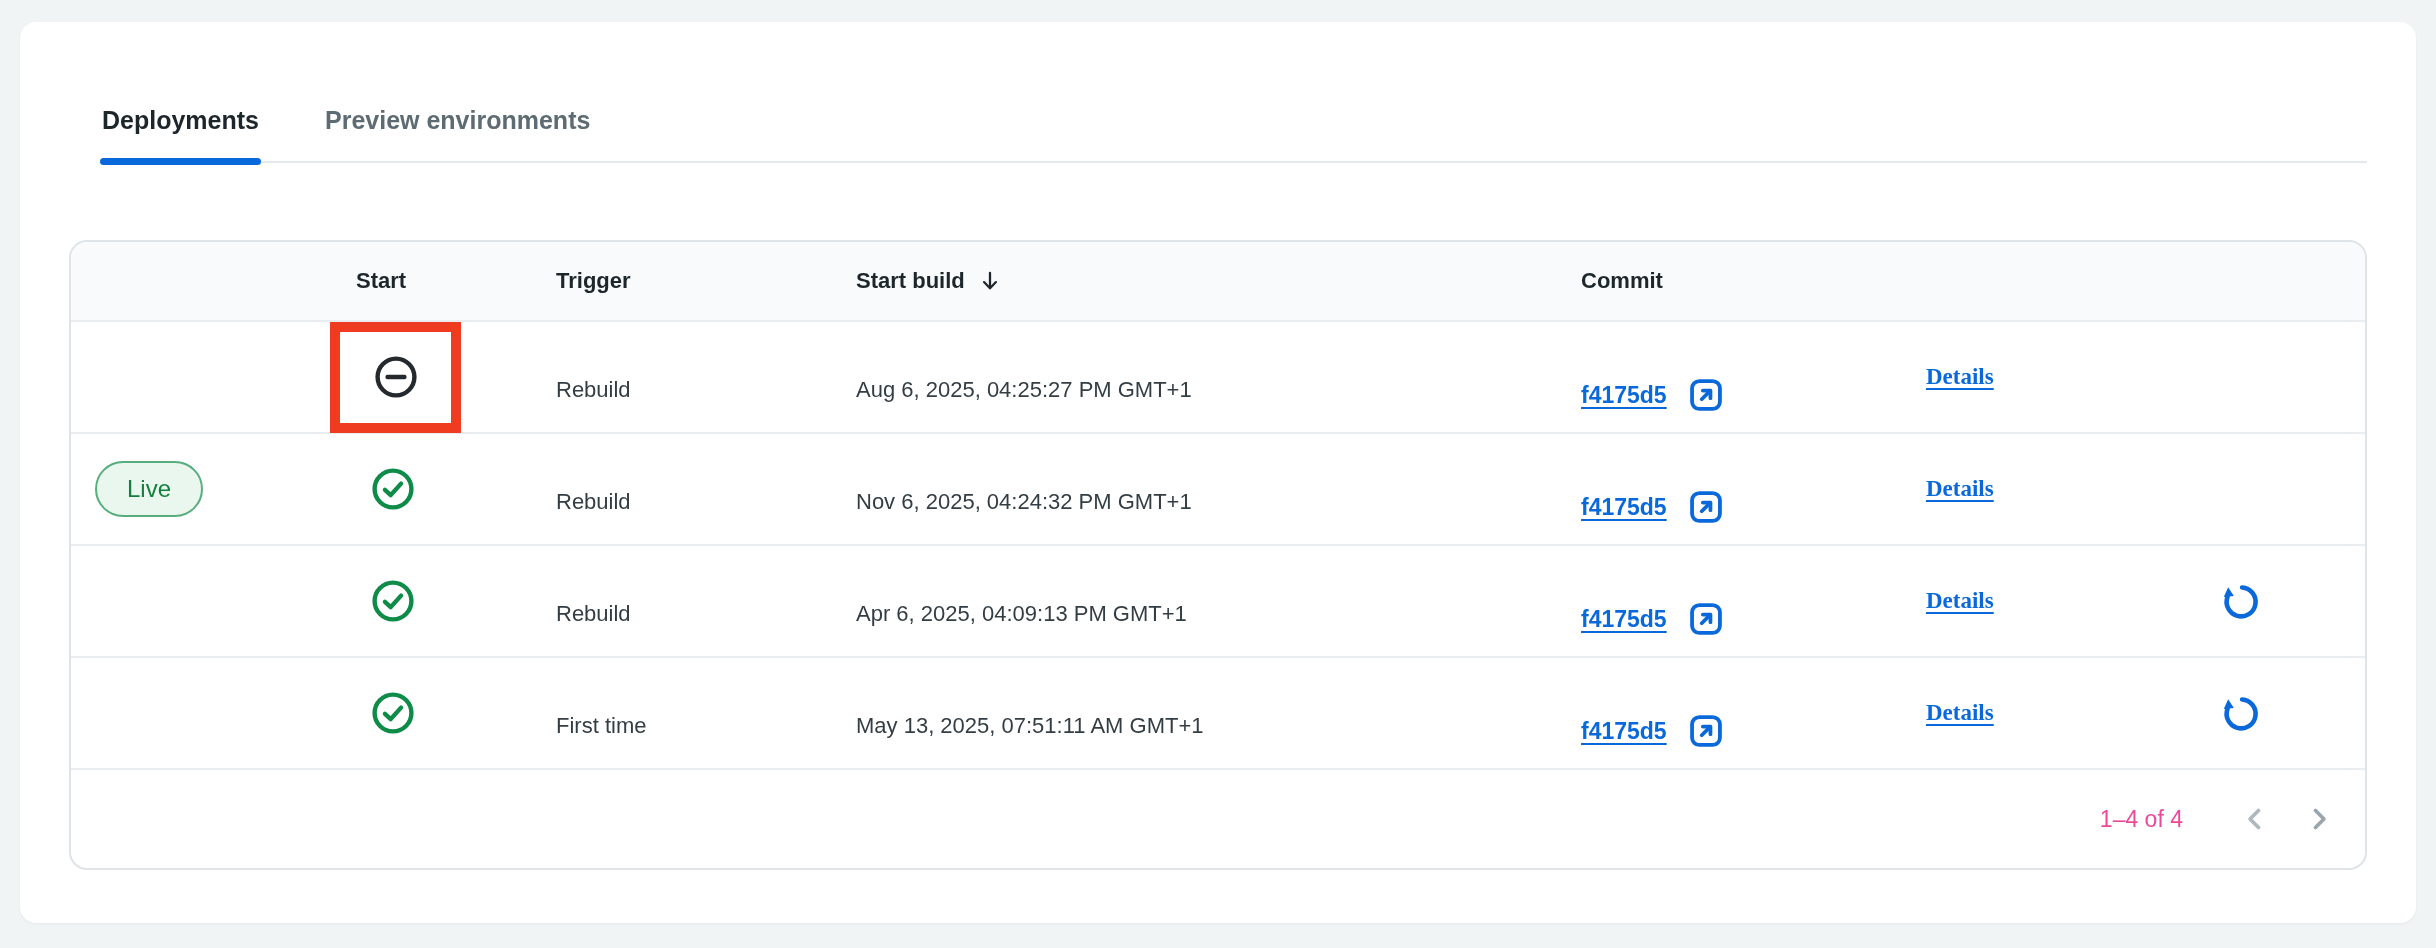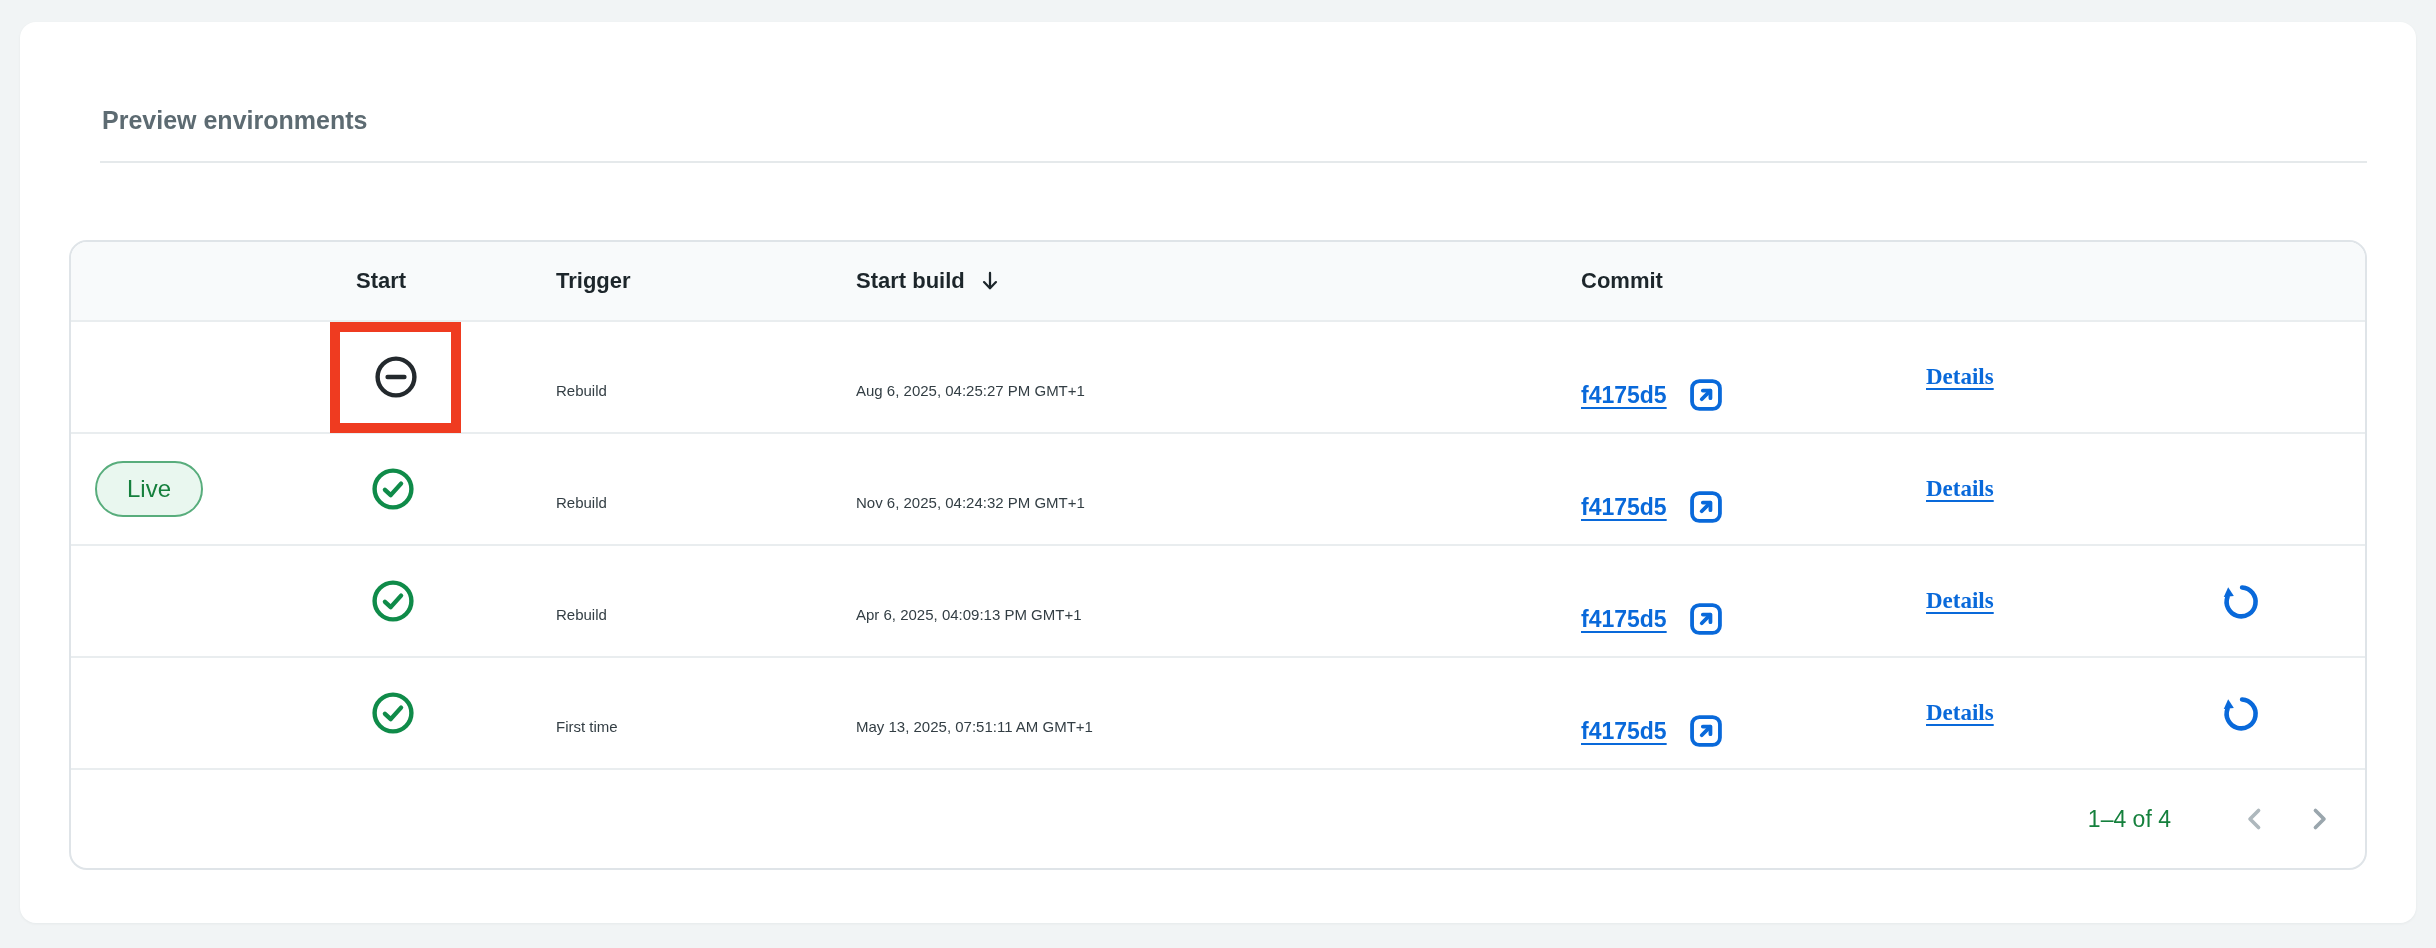--- a/index.html
+++ b/index.html
@@ -63,21 +63,21 @@
   .c-commit  { width: 345px; }
   .c-details { width: 240px; font-family: Liberation Serif, serif; }
   .c-action  { flex: 1; padding-left: 53px; }
   .th {
     font-size: 22px;
     font-weight: 700;
     color: #1d262b;
   }
   .th.c-status { padding-left: 35px; }
   .c-start .sort-icon { margin-left: 12px; display: inline-flex; }
-  .body-text { font-size: 15px; color: #333e44; margin-top: 26px; }
+  .body-text { font-size: 22px; color: #333e44; margin-top: 26px; }
   .status-pad { padding-left: 49px; }
   
   .live-badge {
     display: inline-flex;
     align-items: center;
     justify-content: center;
     height: 56px;
     padding: 0 30px;
     border: 2px solid #58ad7c;
     border-radius: 30px;
@@ -111,29 +111,30 @@
   .icon-btn { cursor: pointer; background: none; border: none; display: inline-flex; }
   
   .tfoot-inner {
     width: 100%;
     display: flex;
     align-items: center;
     justify-content: flex-end;
     padding-right: 14px;
     gap: 0;
   }
-  .page-range { font-size: 23px; color: #15803d; margin-right: 52px; }
+  .page-range { font-size: 23px; color: #ec4899; margin-right: 40px; }
   .pager-btn { width: 64px; height: 64px; align-items: center; justify-content: center; }
 </style>
 </head>
 <body>
 
 <div class="card">
 
   <div class="tabs">
+    <div class="tab active">Deployments</div>
     <div class="tab">Preview environments</div>
   </div>
 
   <div class="table">
 
     <div class="row thead">
       <div class="cell c-live th"></div>
       <div class="cell c-status th">Start</div>
       <div class="cell c-trigger th">Trigger</div>
       <div class="cell c-start th">

